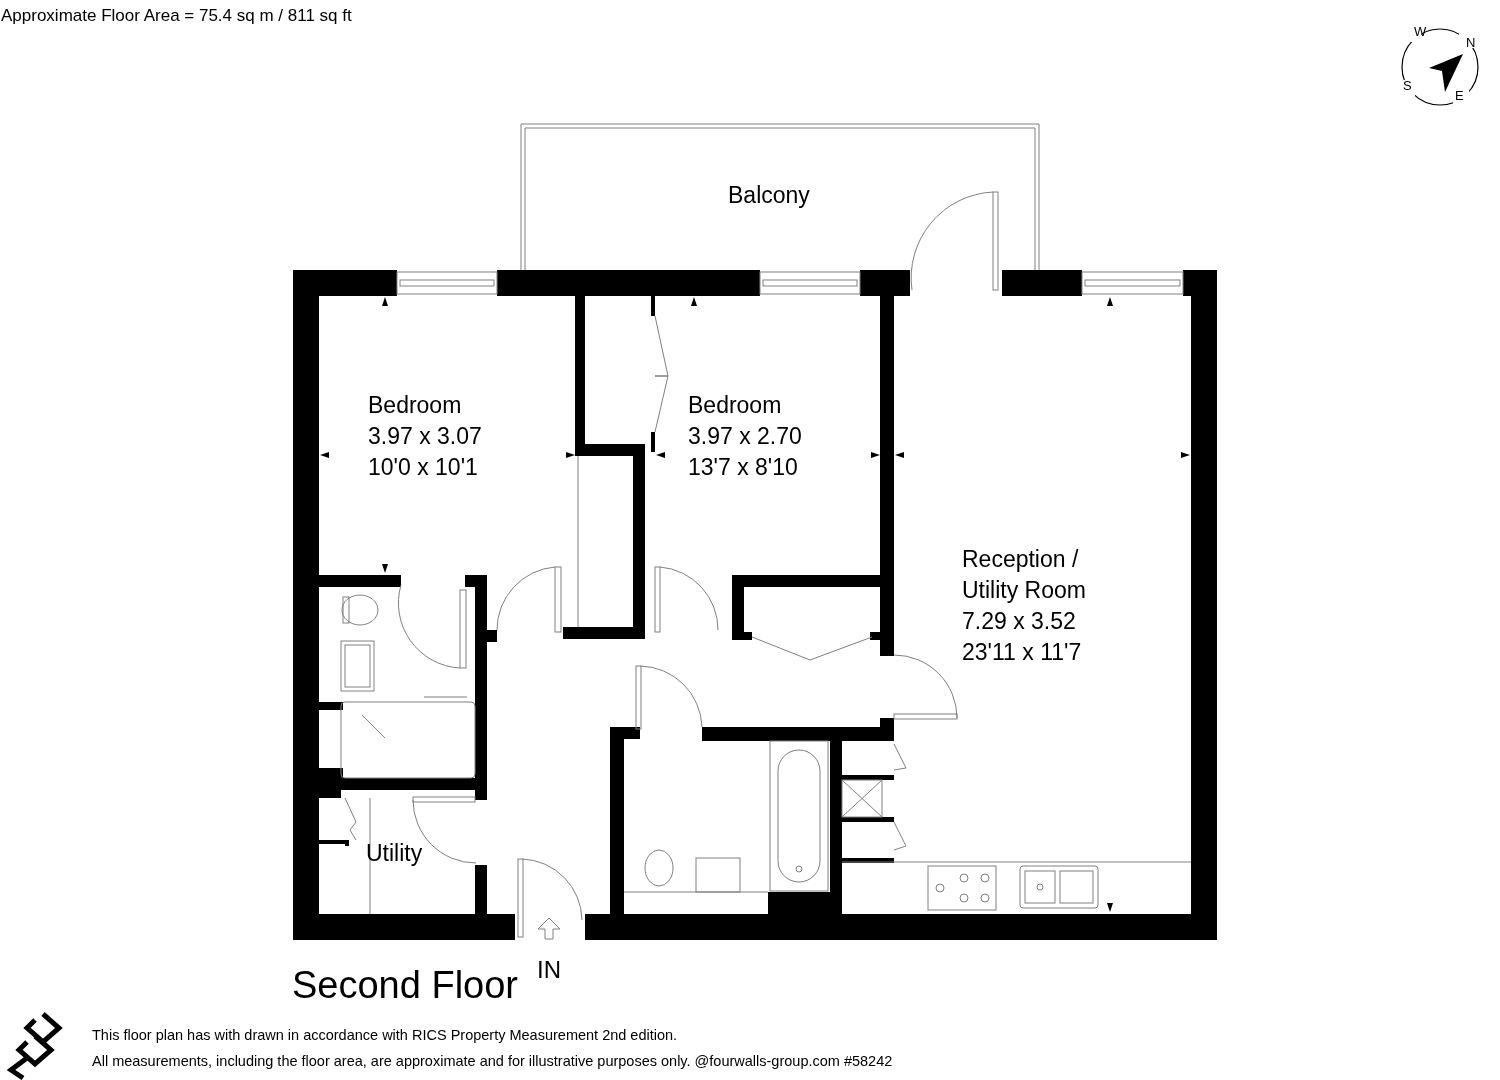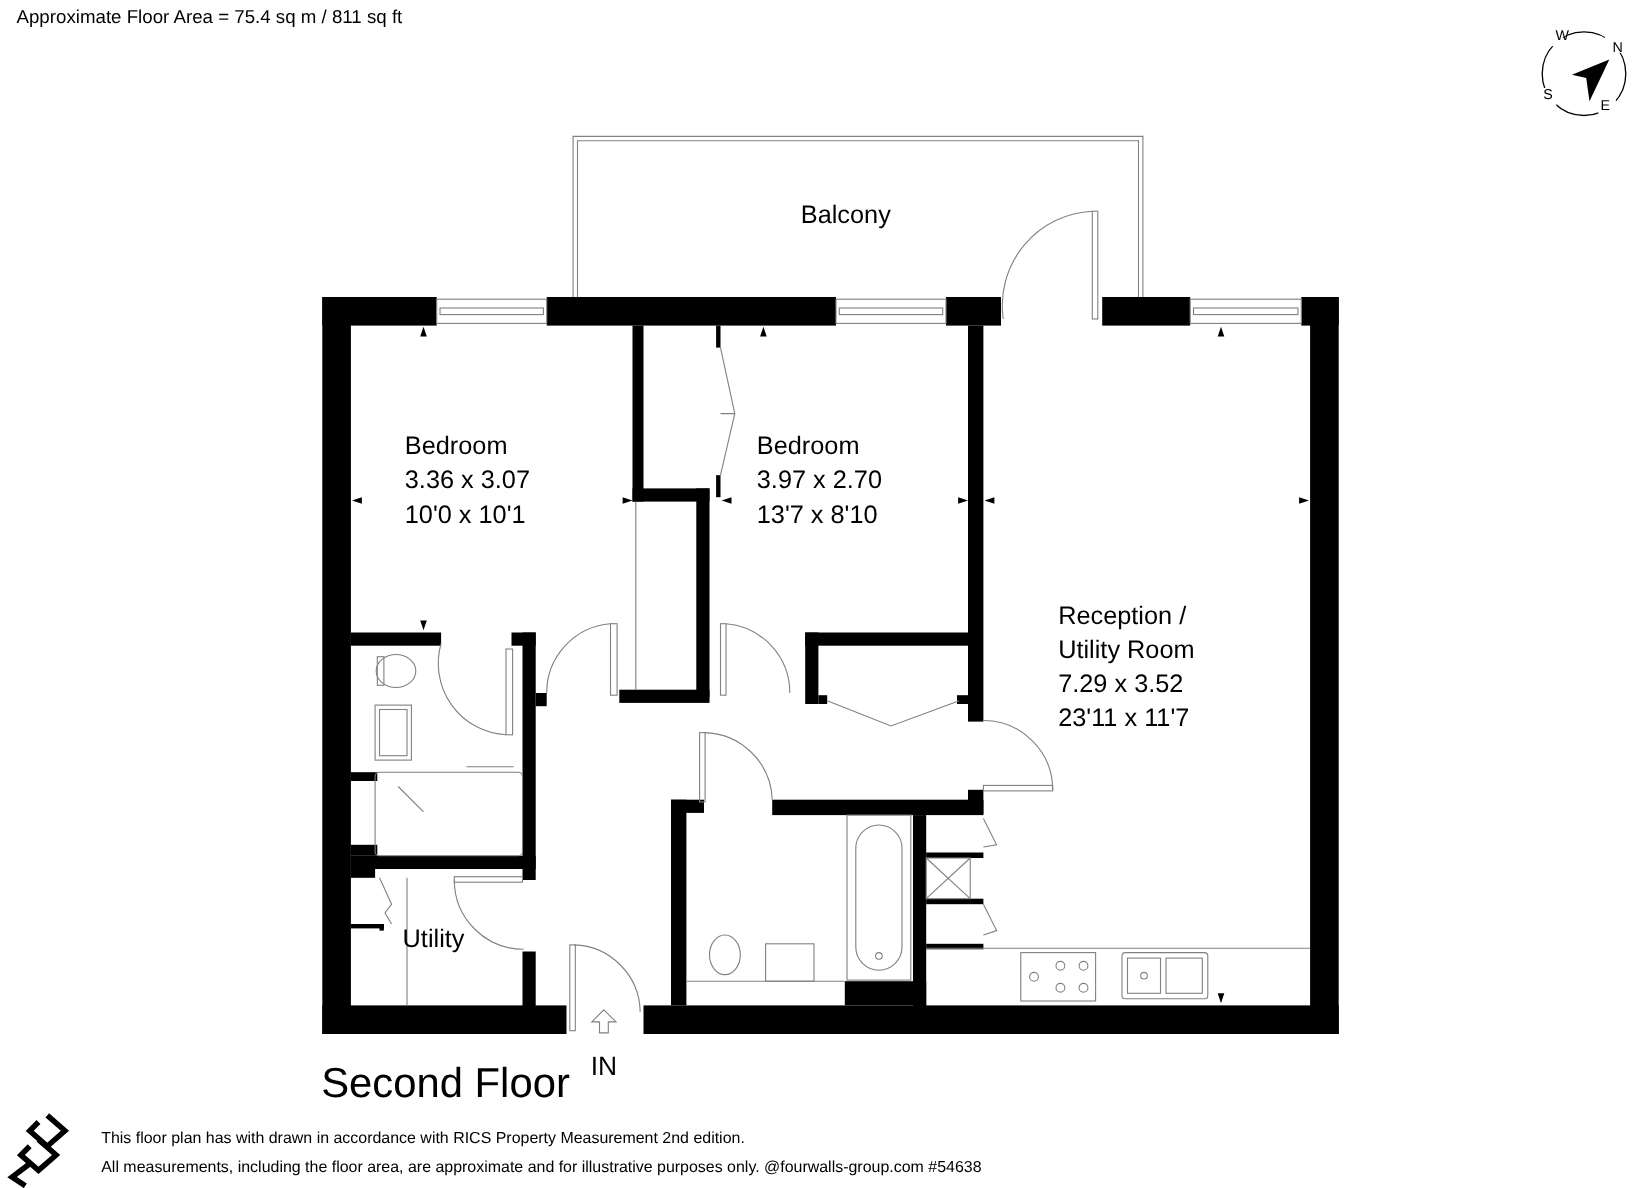--- a/index.html
+++ b/index.html
@@ -1,19 +1,19 @@
 <!DOCTYPE html>
 <html><head>
 <meta charset="utf-8">
 <style>
   html, body { margin: 0; padding: 0; background: #ffffff; }
   body { width: 1500px; height: 1080px; position: relative; overflow: hidden;
          font-family: "Liberation Sans", "DejaVu Sans", sans-serif; color: #000; }
   .abs { position: absolute; white-space: nowrap; }
-  #area-text { left: 15px; top: 6px; font-size: 17px; }
+  #area-text { left: 1px; top: 6px; font-size: 17px; }
   #plan { position: absolute; left: 0; top: 0; }
   .room-label { position: absolute; font-size: 23px; line-height: 31px; }
   .room-label div { white-space: nowrap; }
   #floor-title { left: 292px; top: 964px; font-size: 38px; }
   #in-label { left: 537px; top: 944px; font-size: 24px; margin-top: 12px; }
   #footer-1 { left: 92px; top: 1027px; font-size: 14.5px; }
   #footer-2 { left: 92px; top: 1053px; font-size: 14.5px; }
   #compass { position: absolute; left: 1395px; top: 22px; width: 90px; height: 90px; }
   .compass-letter { position: absolute; font-size: 13px; }
   #logo { position: absolute; left: 3px; top: 1010px; width: 62px; height: 70px; }
@@ -195,21 +195,21 @@
     <polygon points="549,918 560,929 553,929 553,939 545,939 545,929 538,929"></polygon>
   </g>
 </svg>
 
 <div class="room-label" style="left:728px; top:180px; width:104px;">
   <div>Balcony</div>
 </div>
 
 <div class="room-label" style="left:368px; top:390px; width:160px;">
   <div>Bedroom</div>
-  <div>3.36 x 3.07</div>
+  <div>3.97 x 3.07</div>
   <div>10'0 x 10'1</div>
 </div>
 
 <div class="room-label" style="left:688px; top:390px; width:160px;">
   <div>Bedroom</div>
   <div>3.97 x 2.70</div>
   <div>13'7 x 8'10</div>
 </div>
 
 <div class="room-label" style="left:962px; top:544px; width:170px;">
@@ -229,13 +229,13 @@
 <div id="logo">
   <svg width="62" height="70" viewBox="0 0 62 70">
     <g fill="none" stroke="#000" stroke-width="5" stroke-linejoin="miter">
       <polyline points="40,4 56,18 40,32 24,18 32,10"></polyline>
       <polyline points="32,26 48,40 32,54 16,40 24,32"></polyline>
       <polyline points="24,48 8,60 20,68"></polyline>
     </g>
   </svg>
 </div>
 <div id="footer-1" class="abs">This floor plan has with drawn in accordance with RICS Property Measurement 2nd edition.</div>
-<div id="footer-2" class="abs">All measurements, including the floor area, are approximate and for illustrative purposes only. @fourwalls-group.com #54638</div>
+<div id="footer-2" class="abs">All measurements, including the floor area, are approximate and for illustrative purposes only. @fourwalls-group.com #58242</div>
 
 </body></html>

